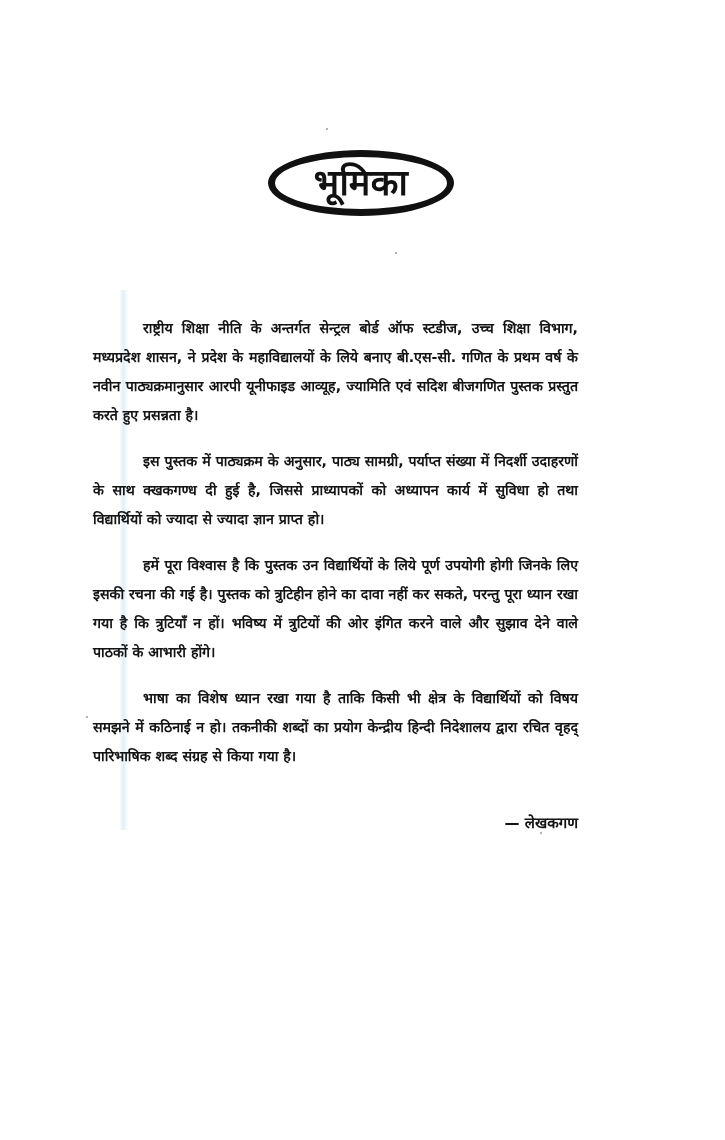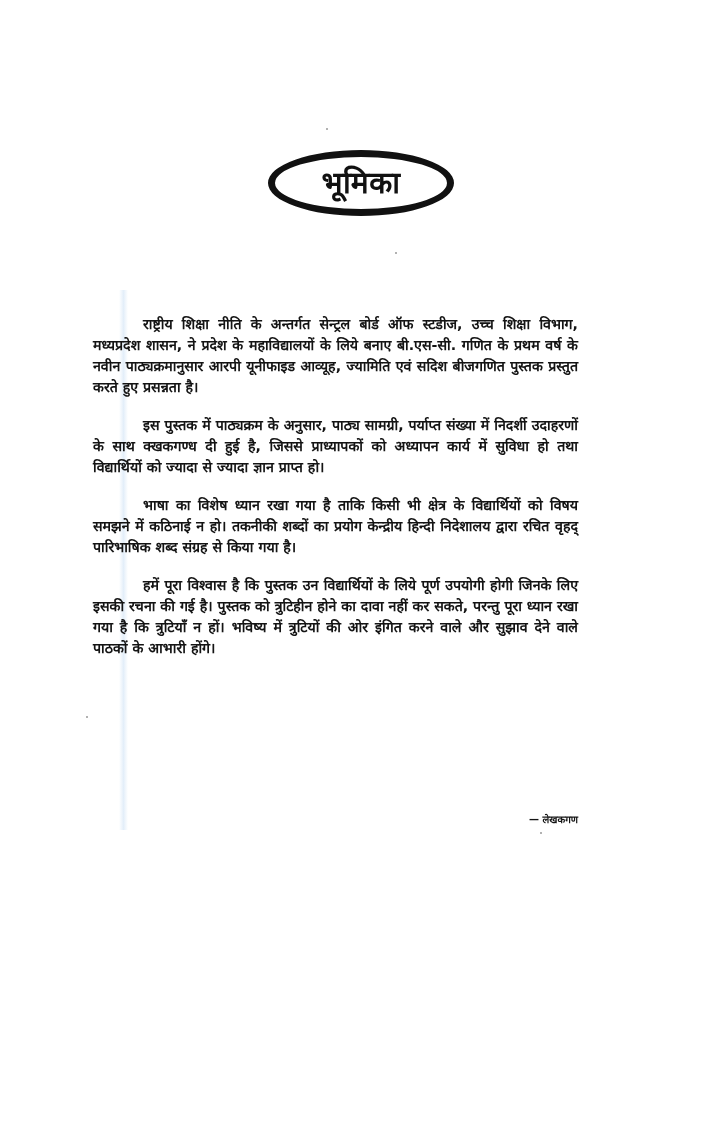--- a/index.html
+++ b/index.html
@@ -36,46 +36,46 @@
     .title-oval {
       position: absolute;
       left: 0; top: 0;
       width: 186px; height: 66px;
       box-sizing: border-box;
       border: 7px solid #111;
       border-radius: 50%;
     }
     .title-text {
       position: relative;
-      font-size: 30px;
+      font-size: 36px;
       font-weight: bold;
       letter-spacing: 0.5px;
       color: #111;
       margin-top: -4px;
     }
     .content {
       position: absolute;
       left: 93px; top: 314px;
       width: 485px;
     }
     .para {
       font-size: 14.2px;
-      line-height: 21px;
+      line-height: 29px;
       text-align: justify;
       text-indent: 50px;
       margin: 0 0 17px 0;
       font-weight: 600;
     }
     .para .strong { font-weight: bold; }
     .signature {
       position: absolute;
       left: 470px; top: 812px;
       width: 108px;
       text-align: right;
-      font-size: 10px;
+      font-size: 15px;
       font-weight: bold;
     }
     .speck {
       position: absolute;
       width: 2px; height: 2px;
       border-radius: 50%;
       background: #999;
     }
   </style>
 </head>
@@ -90,18 +90,18 @@
   <div class="speck" style="left:540px; top:832px;"></div>
 
   <div class="title-wrap">
     <div class="title-oval"></div>
     <span class="title-text">भूमिका</span>
   </div>
 
   <div class="content">
     <p class="para"><span>राष्ट्रीय शिक्षा नीति के अन्तर्गत सेन्ट्रल बोर्ड ऑफ स्टडीज, उच्च शिक्षा विभाग, मध्यप्रदेश शासन, ने प्रदेश के महाविद्यालयों के लिये बनाए बी.एस-सी. गणित के प्रथम वर्ष के नवीन पाठ्यक्रमानुसार </span><span class="strong">आरपी यूनीफाइड आव्यूह, ज्यामिति एवं सदिश बीजगणित</span><span> पुस्तक प्रस्तुत करते हुए प्रसन्नता है।</span></p>
     <p class="para">इस पुस्तक में पाठ्यक्रम के अनुसार, पाठ्य सामग्री, पर्याप्त संख्या में निदर्शी उदाहरणों के साथ क्खकगण्ध दी हुई है, जिससे प्राध्यापकों को अध्यापन कार्य में सुविधा हो तथा विद्यार्थियों को ज्यादा से ज्यादा ज्ञान प्राप्त हो।</p>
+    <p class="para">हमें पूरा विश्वास है कि पुस्तक उन विद्यार्थियों के लिये पूर्ण उपयोगी होगी जिनके लिए इसकी रचना की गई है। पुस्तक को त्रुटिहीन होने का दावा नहीं कर सकते, परन्तु पूरा ध्यान रखा गया है कि त्रुटियाँ न हों। भविष्य में त्रुटियों की ओर इंगित करने वाले और सुझाव देने वाले पाठकों के आभारी होंगे।</p>
     <p class="para">भाषा का विशेष ध्यान रखा गया है ताकि किसी भी क्षेत्र के विद्यार्थियों को विषय समझने में कठिनाई न हो। तकनीकी शब्दों का प्रयोग केन्द्रीय हिन्दी निदेशालय द्वारा रचित वृहद् पारिभाषिक शब्द संग्रह से किया गया है।</p>
-    <p class="para">हमें पूरा विश्वास है कि पुस्तक उन विद्यार्थियों के लिये पूर्ण उपयोगी होगी जिनके लिए इसकी रचना की गई है। पुस्तक को त्रुटिहीन होने का दावा नहीं कर सकते, परन्तु पूरा ध्यान रखा गया है कि त्रुटियाँ न हों। भविष्य में त्रुटियों की ओर इंगित करने वाले और सुझाव देने वाले पाठकों के आभारी होंगे।</p>
   </div>
 
   <div class="signature">— लेखकगण</div>
 </div>
 
 </body></html>

